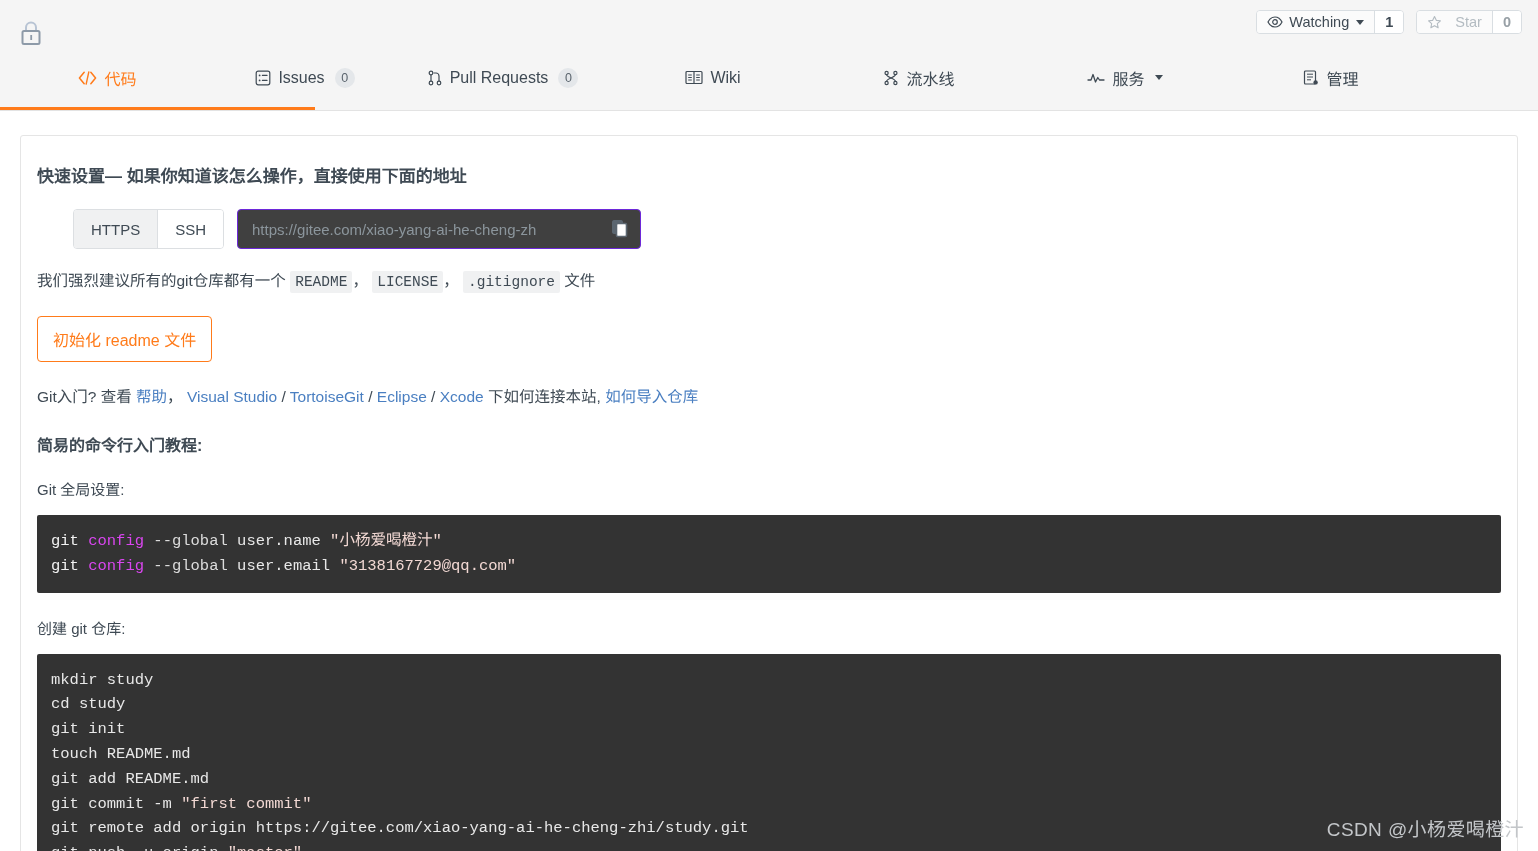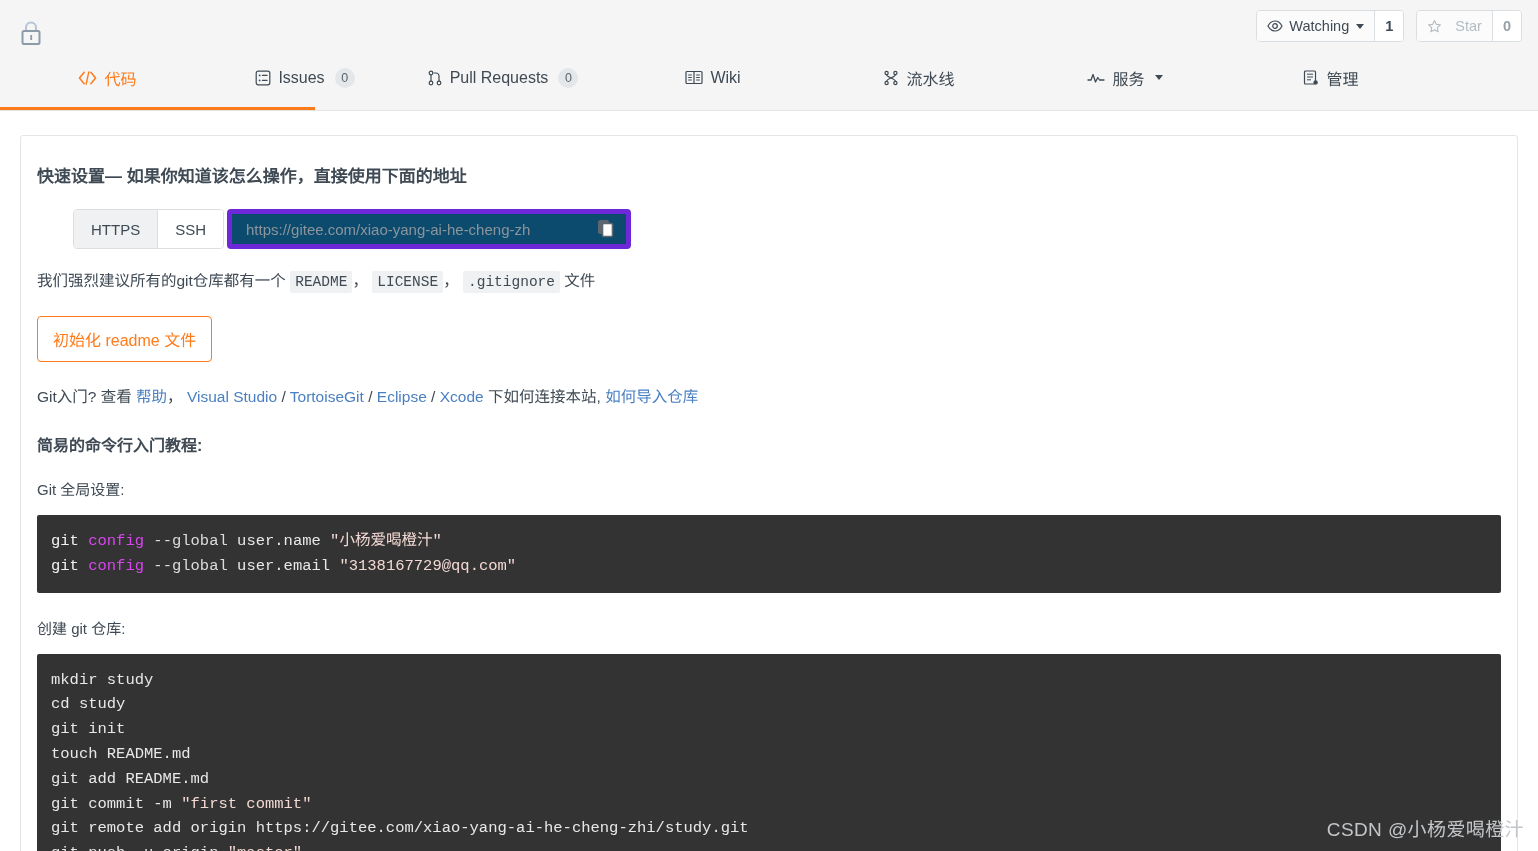--- a/index.html
+++ b/index.html
@@ -44,21 +44,21 @@
     display: flex;
     align-items: center;
     gap: 12px;
   }
   .btn-group {
     display: flex;
     align-items: stretch;
     border: 1px solid #d9dee2;
     border-radius: 4px;
     background: #fbfbfb;
-    height: 32px;
+    height: 24px;
     overflow: hidden;
   }
   .btn-group .part {
     display: flex;
     align-items: center;
     padding: 0 10px;
     font-size: 14.5px;
     color: #3f4a54;
     background: #fbfbfb;
     white-space: nowrap;
@@ -147,21 +147,21 @@
     min-height: 720px;
   }
   .quick-title {
     font-size: 17px;
     font-weight: bold;
     color: #3f4a54;
     margin: 0 0 22px 0;
   }
 
   
-  .clone-row { display: flex; align-items: flex-end; gap: 3px; margin-bottom: 18px; padding-left: 36px; }
+  .clone-row { display: flex; align-items: flex-end; gap: 13px; margin-bottom: 18px; padding-left: 36px; }
   .proto-group {
     display: flex;
     border: 1px solid #dcdfe2;
     border-radius: 4px;
     overflow: hidden;
     height: 40px;
   }
   .proto-btn {
     display: flex; align-items: center; justify-content: center;
     padding: 0 17px;
@@ -169,23 +169,23 @@
     color: #3f4a54;
     background: #ffffff;
     cursor: pointer;
   }
   .proto-btn.selected { background: #f0f1f2; }
   .proto-btn + .proto-btn { border-left: 1px solid #dcdfe2; }
 
   .url-box {
     display: flex;
     align-items: center;
-    border: 5px solid #6d28d9;
+    border: 1px solid #6d28d9;
     border-radius: 4px;
-    background: #0c4a6e;
+    background: #404040;
     height: 40px;
     width: 404px;
     padding: 0 10px 0 14px;
     overflow: hidden;
   }
   .url-text {
     flex: 1;
     font-size: 15px;
     color: #8b959c;
     white-space: nowrap;

